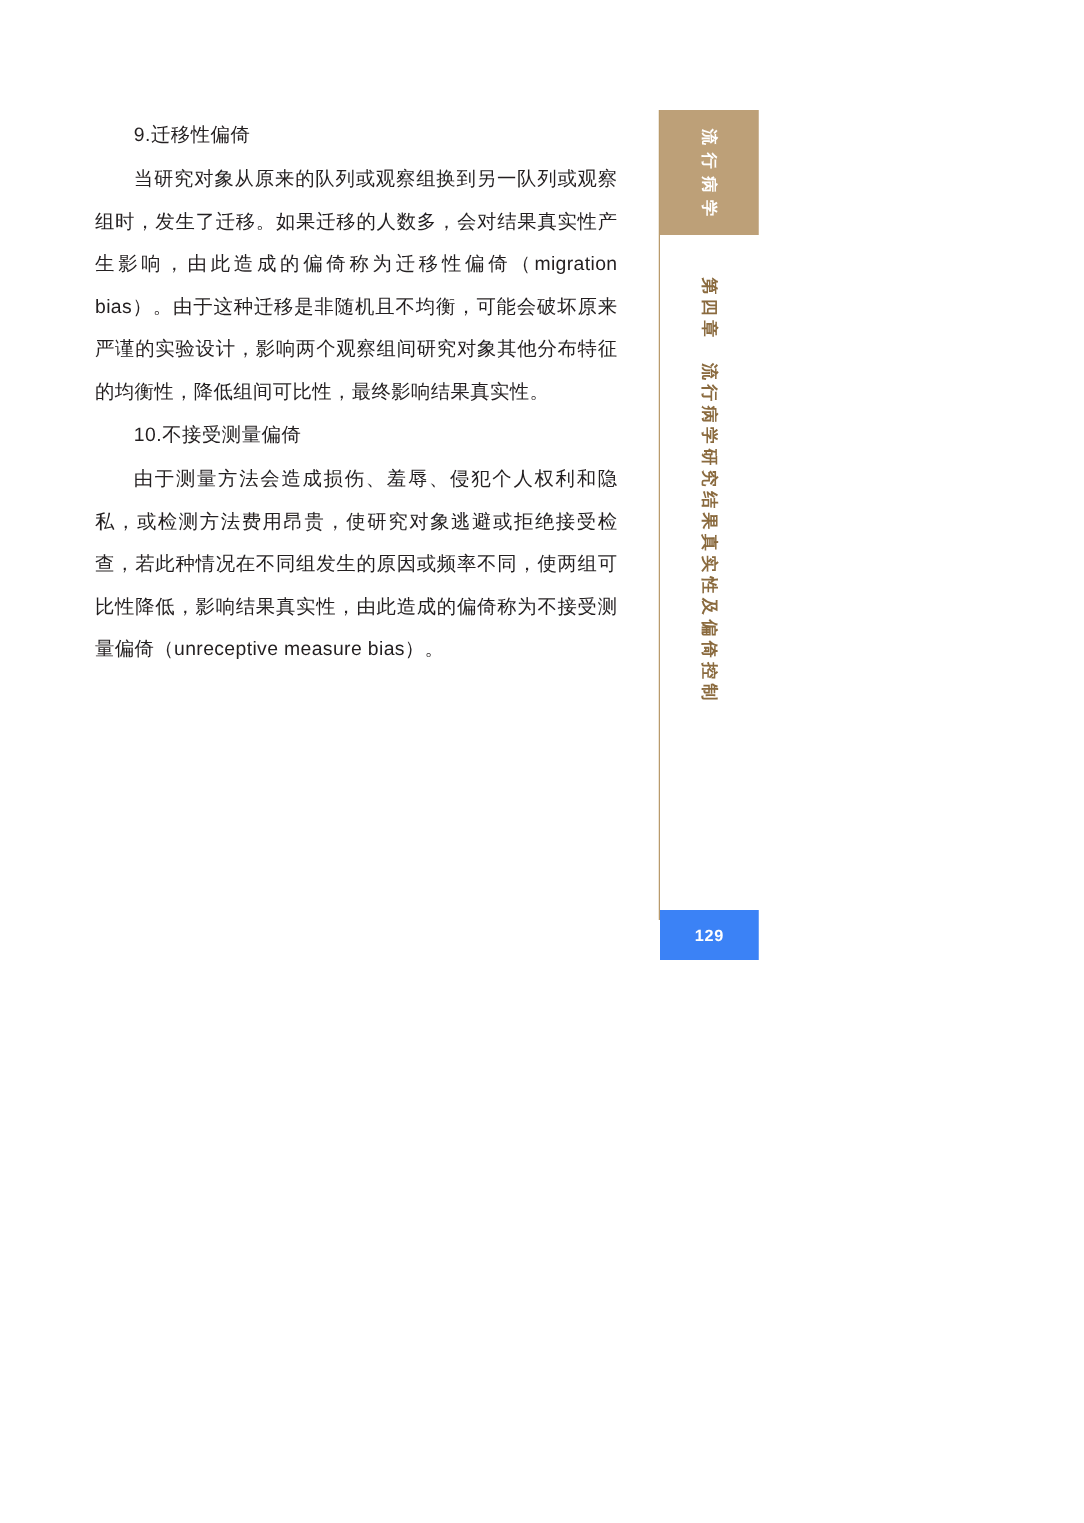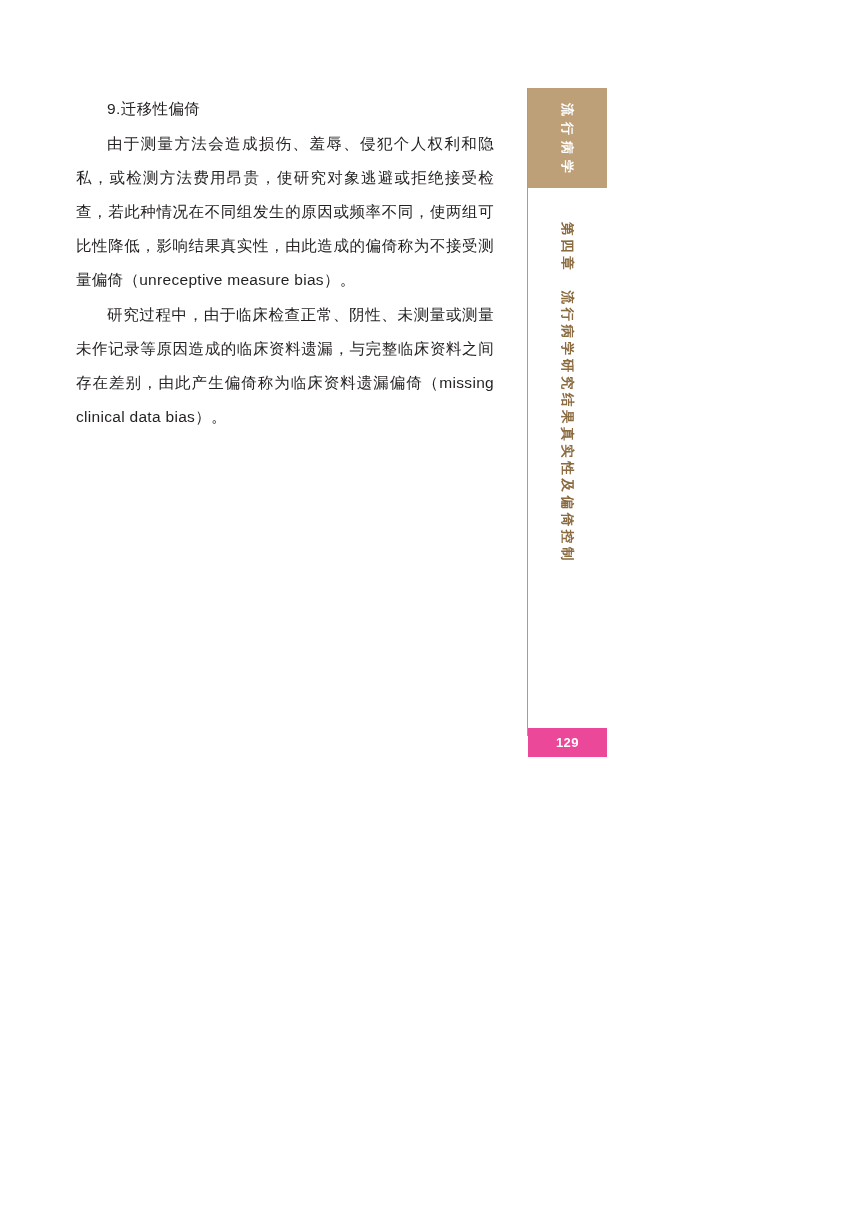--- a/index.html
+++ b/index.html
@@ -121,44 +121,45 @@
     font-weight: bold;
     letter-spacing: 3.6px;
     white-space: nowrap;
   }
 
   .tab-page {
     position: absolute;
     left: 528px;
     top: 728px;
     width: 79px;
-    height: 29px;
-    background: #ec4899;
+    height: 40px;
+    background: #3b82f6;
     color: #ffffff;
     display: flex;
     align-items: center;
     justify-content: center;
     font-family: "Liberation Sans", sans-serif;
     font-size: 13px;
     font-weight: bold;
     letter-spacing: 0.5px;
   }
 </style>
 </head>
 <body>
 
 <div class="page">
 
   <div class="content">
 
     <p class="heading">9.迁移性偏倚</p>
+    <p class="para">当研究对象从原来的队列或观察组换到另一队列或观察组时，发生了迁移。如果迁移的人数多，会对结果真实性产生影响，由此造成的偏倚称为迁移性偏倚（migration bias）。由于这种迁移是非随机且不均衡，可能会破坏原来严谨的实验设计，影响两个观察组间研究对象其他分布特征的均衡性，降低组间可比性，最终影响结果真实性。</p>
 
+    <p class="heading">10.不接受测量偏倚</p>
     <p class="para">由于测量方法会造成损伤、羞辱、侵犯个人权利和隐私，或检测方法费用昂贵，使研究对象逃避或拒绝接受检查，若此种情况在不同组发生的原因或频率不同，使两组可比性降低，影响结果真实性，由此造成的偏倚称为不接受测量偏倚（unreceptive measure bias）。</p>
 
-    <p class="para">研究过程中，由于临床检查正常、阴性、未测量或测量未作记录等原因造成的临床资料遗漏，与完整临床资料之间存在差别，由此产生偏倚称为临床资料遗漏偏倚（missing clinical data bias）。</p>
 
   </div>
 
   <div class="v-rule"></div>
 
   <div class="tab-book">
     <div class="vtext">流行病学</div>
   </div>
 
   <div class="tab-chapter">

